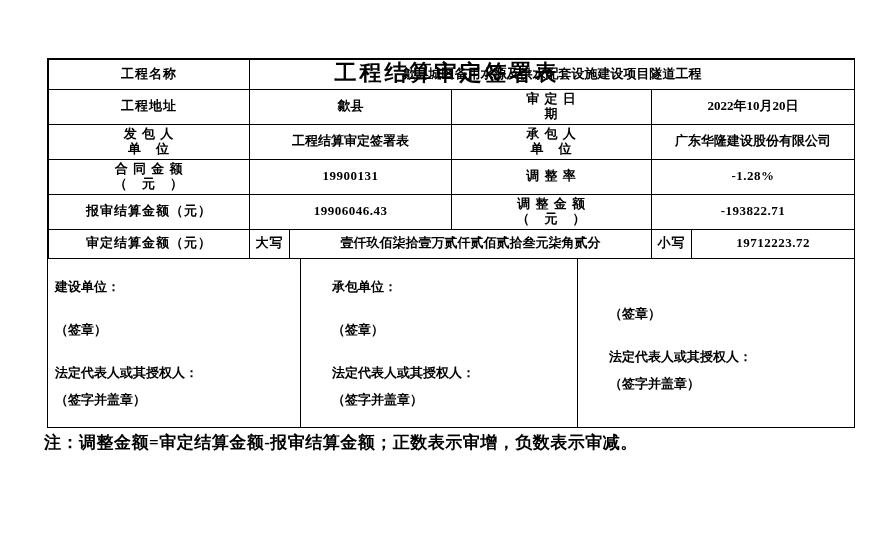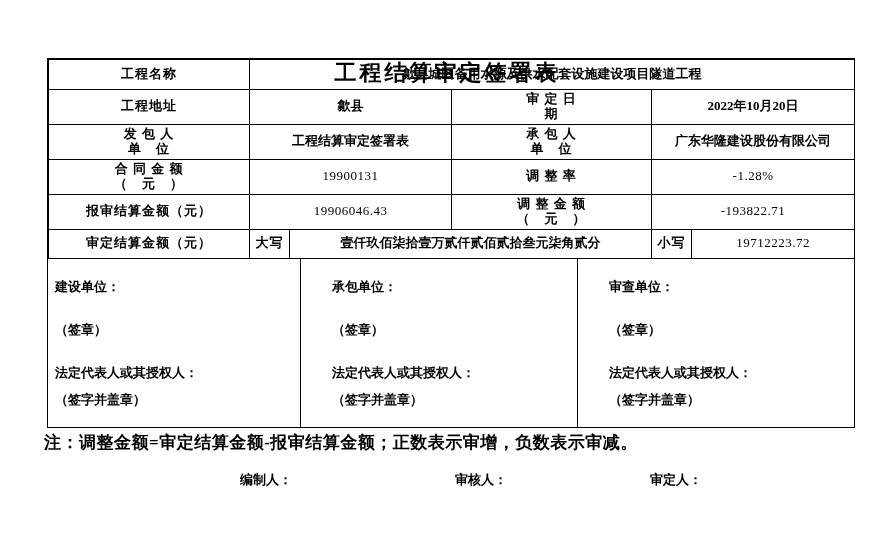--- a/index.html
+++ b/index.html
@@ -39,21 +39,21 @@
     vertical-align: middle;
     font-size: 13px;
     font-weight: bold;
     line-height: 1.15;
     padding: 2px 2px;
     white-space: pre-line;
     overflow: hidden;
   }
   table.main tr { height: 29px; }
   table.main td.lbl { letter-spacing: 1px; }
-  table.main td.num { font-weight: normal; letter-spacing: 0.5px; }
+  table.main td.num { font-weight: bold; letter-spacing: 0.5px; }
 
   .sig-row {
     display: flex;
     height: 168px;
     border-top: 0;
     gap: 24px;
   }
   .sig-cell {
     flex: 1 1 0;
     border-right: 1px solid #000;
@@ -157,29 +157,23 @@
         <div class="sline rep">法定代表人或其授权人：</div>
         <div class="sline sign">（签字并盖章）</div>
       </div>
       <div class="sig-cell">
         <div class="sline unit">承包单位：</div>
         <div class="sline seal">（签章）</div>
         <div class="sline rep">法定代表人或其授权人：</div>
         <div class="sline sign">（签字并盖章）</div>
       </div>
       <div class="sig-cell">
-        <div class="sline unit">审查单位：</div>
         <div class="sline seal">（签章）</div>
         <div class="sline rep">法定代表人或其授权人：</div>
         <div class="sline sign">（签字并盖章）</div>
       </div>
     </div>
   </div>
 
   <div class="note">注：调整金额=审定结算金额-报审结算金额；正数表示审增，负数表示审减。</div>
 
-  <div class="footer">
-    <span class="f-prep">编制人：</span>
-    <span class="f-rev">审核人：</span>
-    <span class="f-appr">审定人：</span>
-  </div>
 
 </div>
 
 </body></html>

